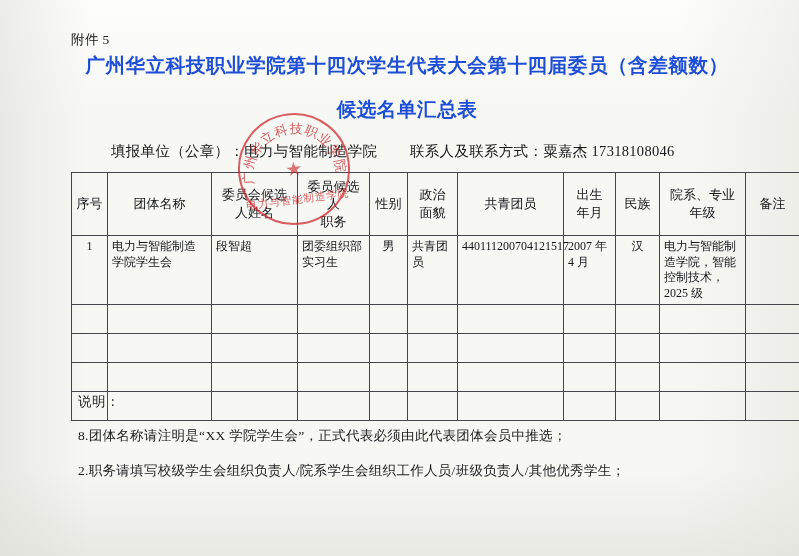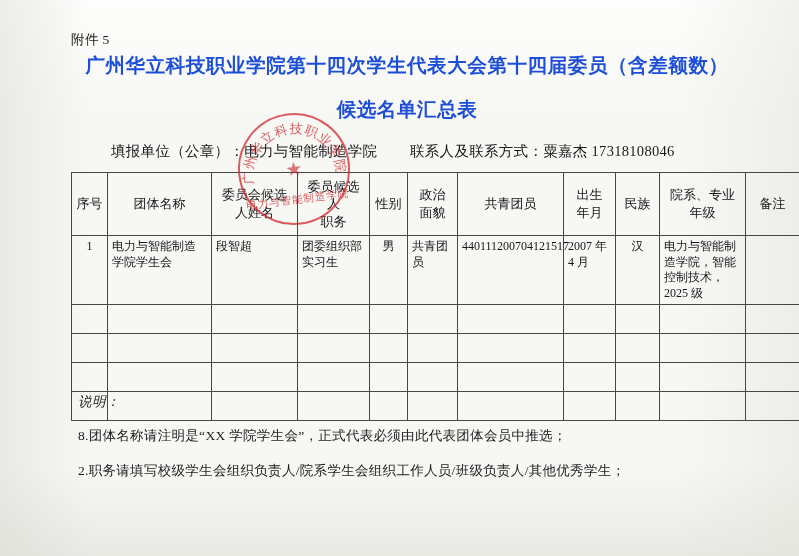--- a/index.html
+++ b/index.html
@@ -195,21 +195,20 @@
     left: 78px;
     top: 392px;
     width: 660px;
     font-size: 13.5px;
     color: #1a1b1d;
     line-height: 1.5;
   }
   .notes .n-title {
     margin-bottom: 14px;
     letter-spacing: 0.5px;
-    font-style: italic;
   }
   .notes .n-item {
     margin-bottom: 14px;
     letter-spacing: 0.3px;
   }
 </style>
 </head>
 <body>
 
 <div class="page">

